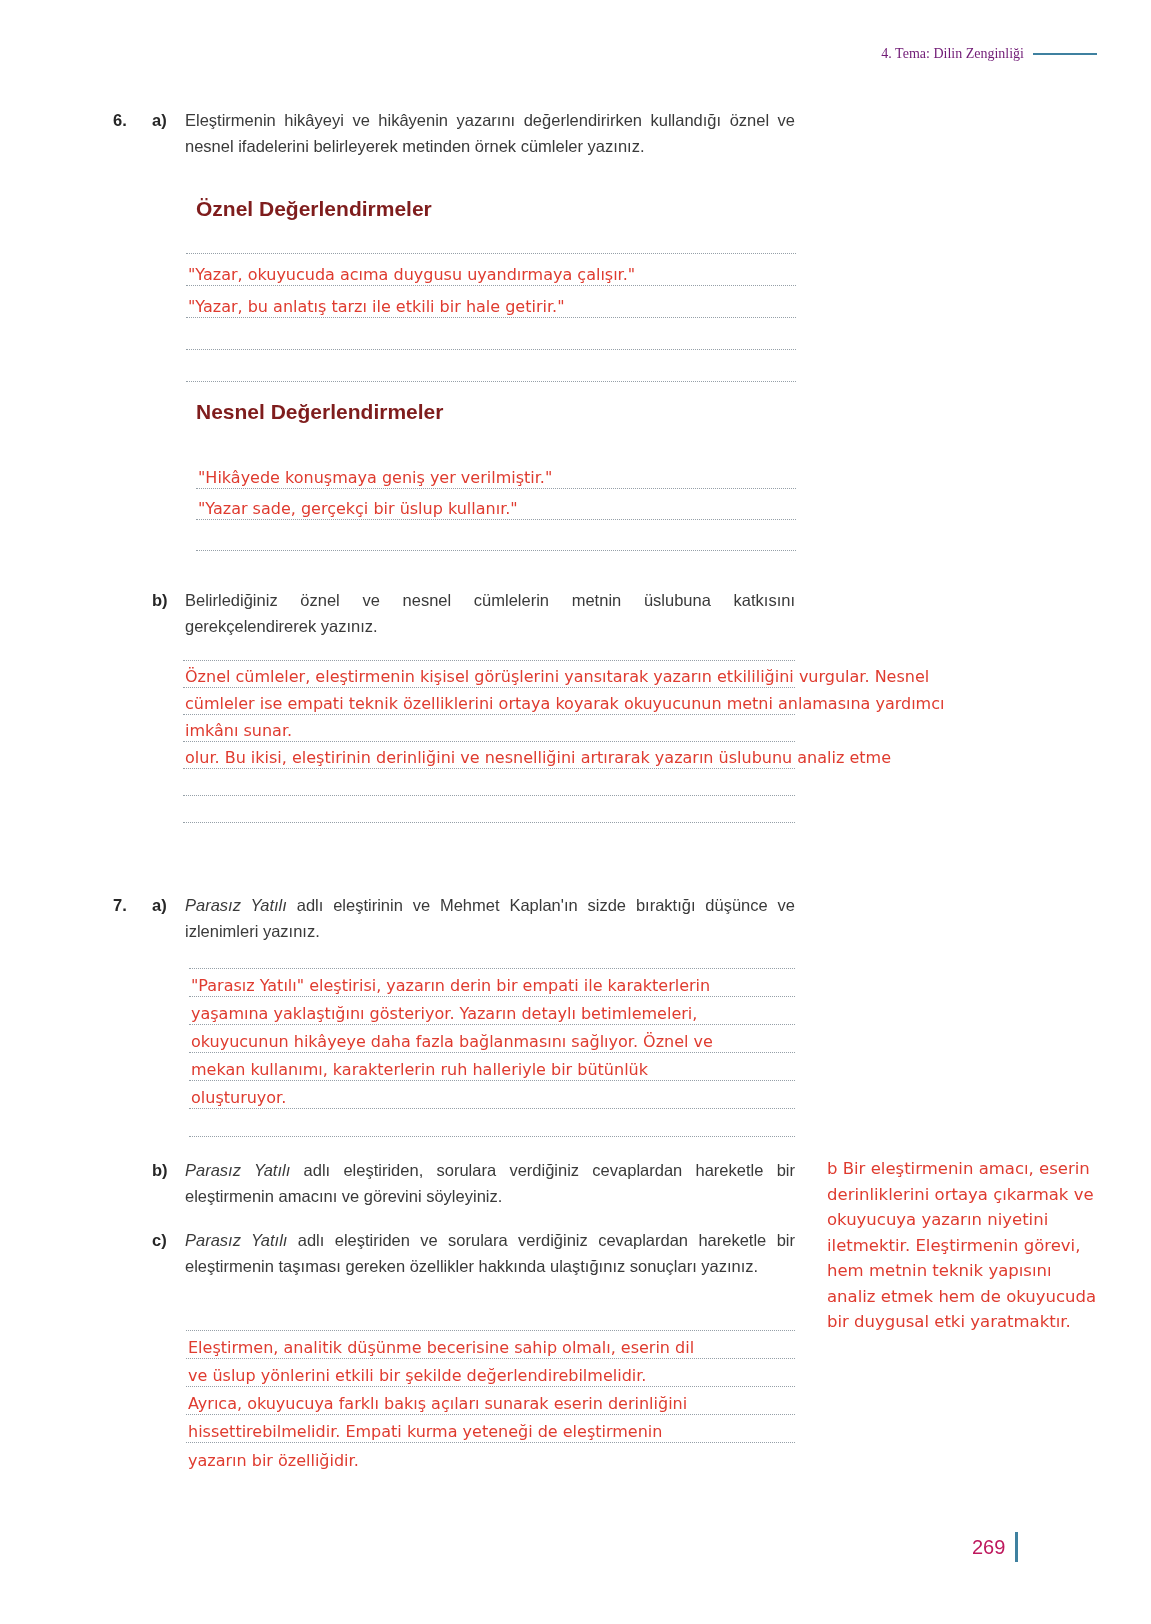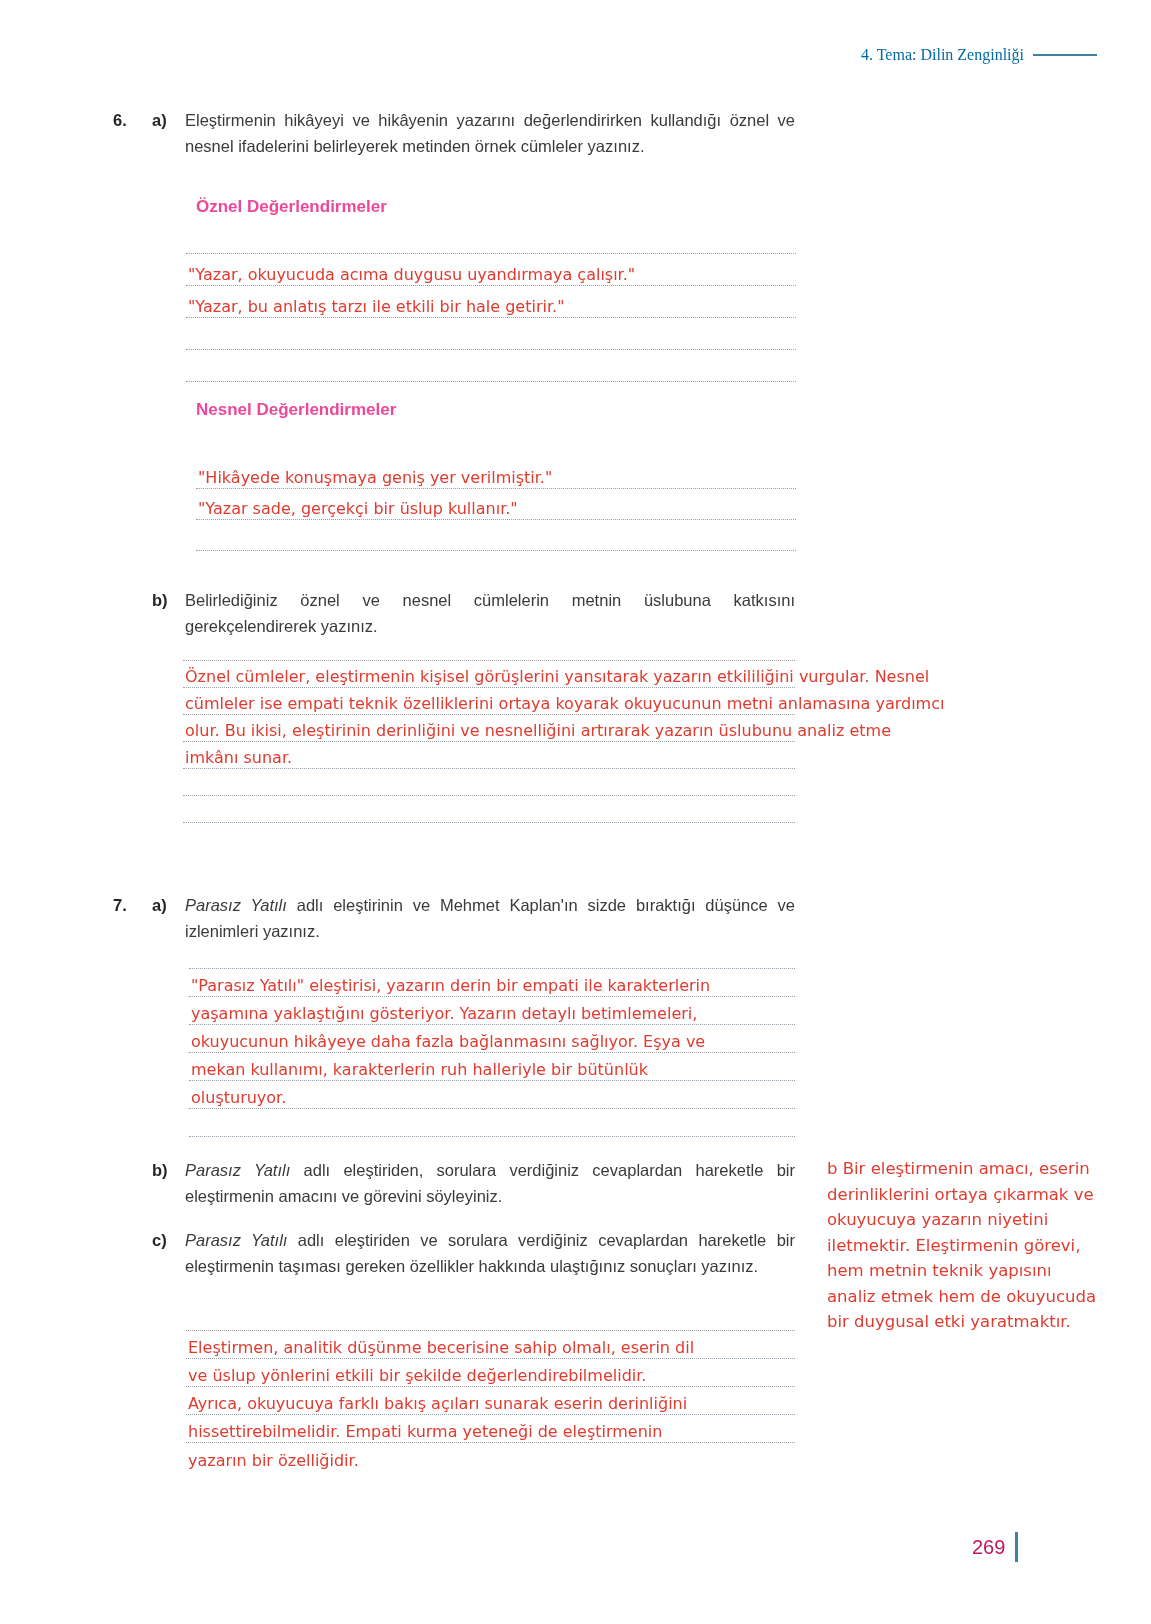--- a/index.html
+++ b/index.html
@@ -3,31 +3,31 @@
 <meta charset="utf-8">
 <style>
   * { margin:0; padding:0; box-sizing:border-box; }
   html,body { background:#ffffff; }
   .page {
     position:relative; width:1151px; height:1624px; background:#ffffff;
     font-family:"Liberation Sans", sans-serif; color:#3a3a3a; overflow:hidden;
   }
   
   .header { position:absolute; top:46px; right:54px; display:flex; align-items:center; gap:9px; }
-  .header-title { color:#0369a1; font-size:16px; font-family:"Liberation Serif", serif; }
+  .header-title { color:#701a75; font-size:14px; font-family:"Liberation Serif", serif; }
   .header-rule { width:64px; height:2px; background:#3f81a0; }
 
   
   .qblock { position:absolute; display:flex; font-size:16.5px; line-height:1.55; color:#3a3a3a; }
   .qnum   { width:39px; font-weight:bold; color:#262626; flex:none; }
   .qlabel { width:33px; font-weight:bold; color:#262626; flex:none; }
   .qtext  { flex:1; text-align:justify; }
   .qtext em { font-style:italic;margin-top:16px; }
 
-  .section-heading { position:absolute; font-weight:bold; font-size:17px; color:#ec4899; }
+  .section-heading { position:absolute; font-weight:bold; font-size:21px; color:#7f1d1d; }
 
   
   .ans-rows { position:absolute; }
   .ans-row  { position:relative; border-bottom:1px dotted #96a0a8; }
   .ans-row > span {
     position:absolute; left:2px; bottom:1px; white-space:nowrap;
     color:#df3b2f; font-size:16px; font-family:"DejaVu Sans", sans-serif;
   }
   .rows-32 .ans-row { height:32px; }
   .rows-31 .ans-row { height:31px; }
@@ -104,24 +104,24 @@
   </div>
   <div class="ans-rows rows-27 bordered-top" style="top:660px; left:183px; width:612px;">
 
   <div class="ans-row">
         <span>Öznel cümleler, eleştirmenin kişisel görüşlerini yansıtarak yazarın etkililiğini vurgular. Nesnel</span>
       </div>
       <div class="ans-row">
         <span>cümleler ise empati teknik özelliklerini ortaya koyarak okuyucunun metni anlamasına yardımcı</span>
       </div>
       <div class="ans-row">
-        <span>olur. Bu ikisi, eleştirinin derinliğini ve nesnelliğini artırarak yazarın üslubunu analiz etme</span>
+        <span>imkânı sunar.</span>
       </div>
       <div class="ans-row">
-        <span>imkânı sunar.</span>
+        <span>olur. Bu ikisi, eleştirinin derinliğini ve nesnelliğini artırarak yazarın üslubunu analiz etme</span>
       </div>
       <div class="ans-row empty">
         <span></span>
       </div>
       <div class="ans-row empty">
         <span></span>
       </div>
     </div>
 
   <div class="qblock" style="top:893px; left:113px; width:682px;">
@@ -131,21 +131,21 @@
   </div>
   <div class="ans-rows rows-28 bordered-top" style="top:968px; left:189px; width:606px;">
 
   <div class="ans-row">
         <span>"Parasız Yatılı" eleştirisi, yazarın derin bir empati ile karakterlerin</span>
       </div>
       <div class="ans-row">
         <span>yaşamına yaklaştığını gösteriyor. Yazarın detaylı betimlemeleri,</span>
       </div>
       <div class="ans-row">
-        <span>okuyucunun hikâyeye daha fazla bağlanmasını sağlıyor. Eşya ve</span>
+        <span>okuyucunun hikâyeye daha fazla bağlanmasını sağlıyor. Öznel ve</span>
       </div>
       <div class="ans-row">
         <span>mekan kullanımı, karakterlerin ruh halleriyle bir bütünlük</span>
       </div>
       <div class="ans-row">
         <span>oluşturuyor.</span>
       </div>
       <div class="ans-row empty">
         <span></span>
       </div>

